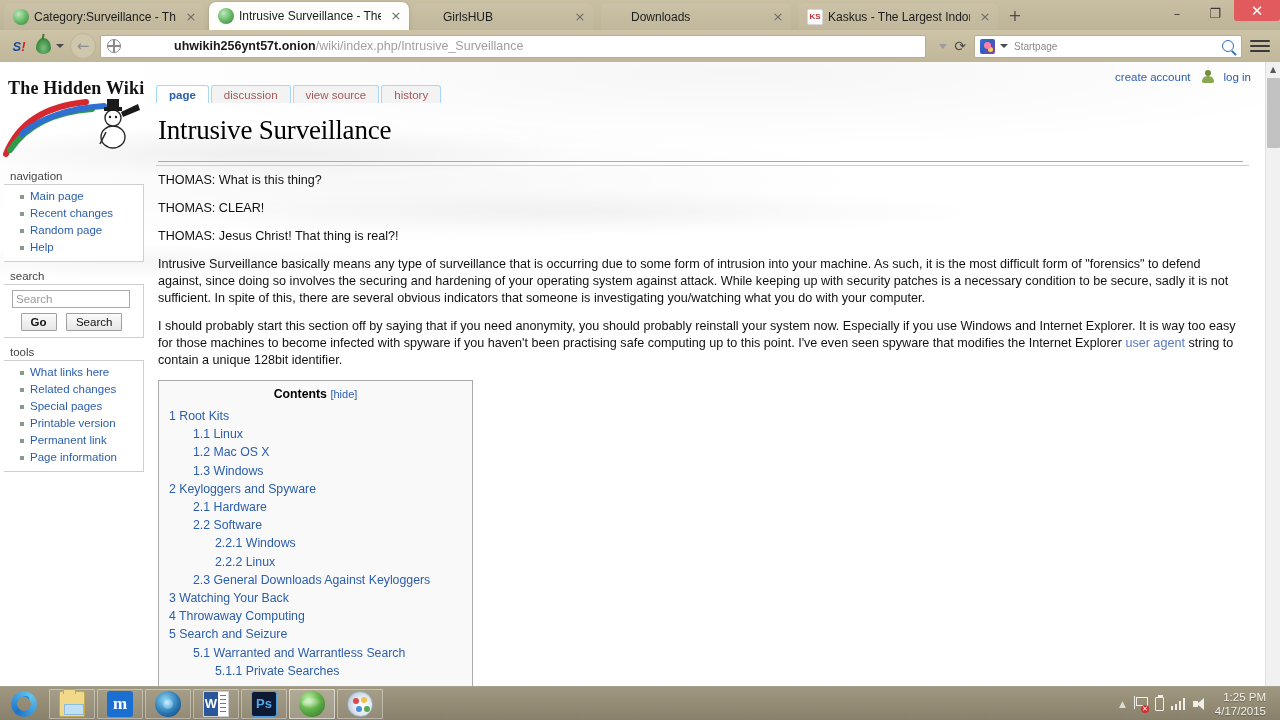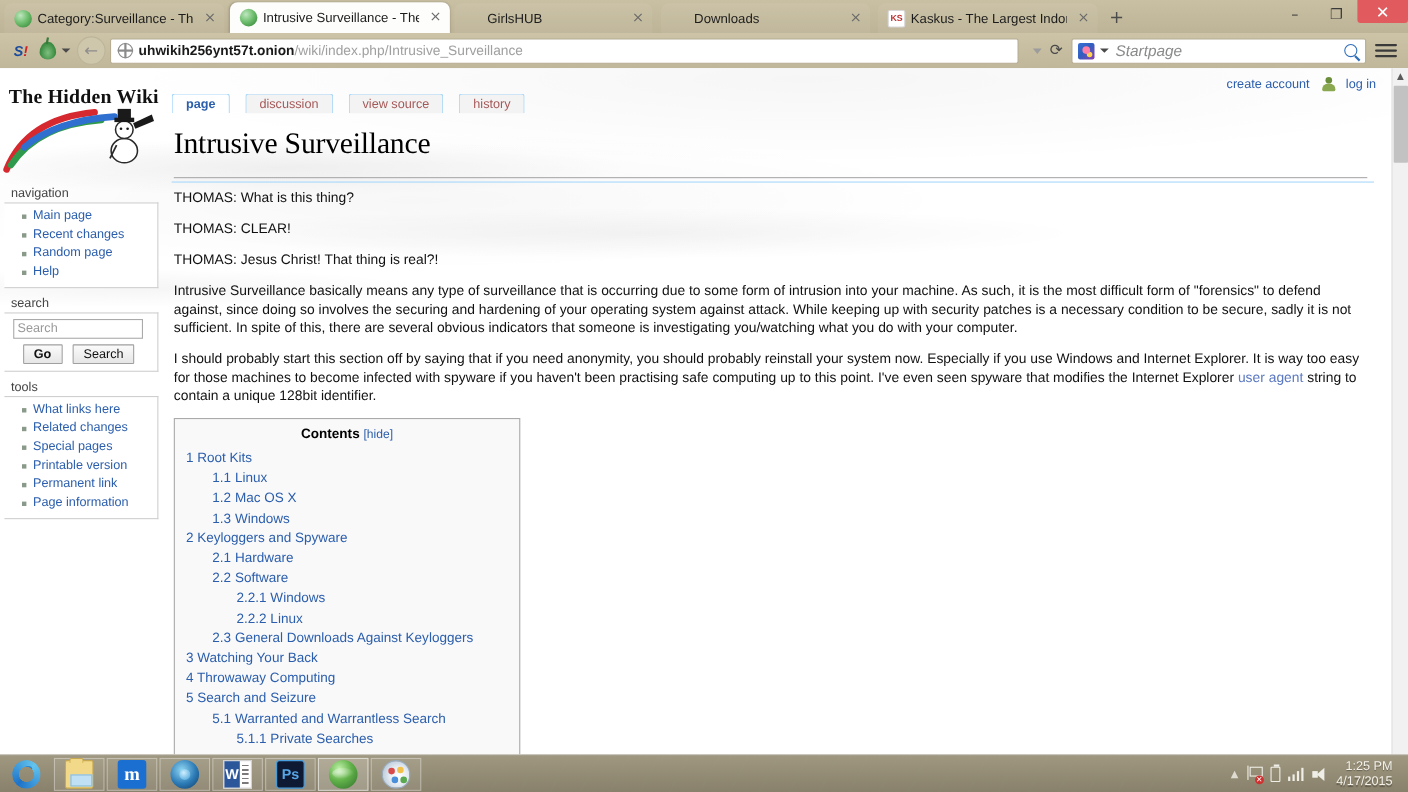--- a/index.html
+++ b/index.html
@@ -102,20 +102,21 @@
     background: #cfc7ab; border: 1px solid #bdb59a;
     display:flex; align-items:center; justify-content:center;
     color:#8d8d8d; font-size:15px; margin: 0 4px 0 6px;
     font-family:"DejaVu Sans", sans-serif;
   }
   #urlbar {
     flex: 1 1 auto; height: 23px; background: #fff;
     border: 1px solid #b6ad93; border-radius: 2px;
     display: flex; align-items: center; padding: 0 4px;
     margin-right: 6px;
+    gap: 48px;
   }
   .globe-icon {
     width: 14px; height: 14px; margin: 0 5px 0 2px; border-radius: 50%;
     border: 1.5px solid #8a8a8a; position: relative; flex: 0 0 14px;
   }
   .globe-icon:before {
     content:""; position:absolute; left:5px; top:-1.5px; width:1.5px; height:14px; background:#8a8a8a;
   }
   .globe-icon:after {
     content:""; position:absolute; left:-1.5px; top:5px; width:14px; height:1.5px; background:#8a8a8a;
@@ -131,21 +132,21 @@
   }
   .sp-icon {
     width:15px;height:15px;flex:0 0 15px;border-radius:2px;
     background: linear-gradient(135deg,#3b6fd4 0%, #2f5fc0 45%, #8e3fb0 100%);
     position:relative;
   }
   .sp-icon:after {
     content:""; position:absolute; left:4px; top:3px; width:7px;height:7px;border-radius:50%;
     background:#ff7fa8; box-shadow: 3px 4px 0 -1px #ffd34d;
   }
-  #searchplaceholder { flex:1 1 auto; font-style: italic; color:#8a8a8a; font-size:14px; margin-left:6px;}
+  #searchplaceholder { flex:1 1 auto; color:#8a8a8a; font-size:10px; margin-left:6px;}
   .mag {
     width: 12px; height: 12px; border: 1.6px solid #2f6fba; border-radius: 50%;
     position: relative; flex: 0 0 12px; margin-right:2px;
   }
   .mag:after { content:""; position:absolute; right:-4px; bottom:-3px; width:6px;height:1.8px;
                background:#2f6fba; transform: rotate(45deg); }
   #hamburger { width:20px; display:flex;flex-direction:column;justify-content:center;gap:3px; margin-right:4px;}
   #hamburger span { display:block; height:2px; background:#3a3a3a; border-radius:1px; }
 
   
@@ -229,21 +230,21 @@
     font-family:"Liberation Sans", sans-serif; font-size: 11.5px;
     border:1px solid #a0a0a0; background: linear-gradient(#fbfbfb,#e6e6e6);
     padding: 2px 9px; margin: 0 3px; color:#111; border-radius: 1px;
   }
   #gobtn { font-weight: bold; }
 
   
   #content { position:absolute; left: 150px; top: 0; width: 1115px; }
   #ns-tabs {
     position: relative; height: 19px; margin: 22px 0 0 6px;
-    display:flex; align-items: flex-end; gap: 12px;
+    display:flex; align-items: flex-end; gap: 0;
   }
   .nstab {
     height: 18px; padding: 0 12px; font-size: 11.5px; line-height: 18px;
     border: 1px solid #a7d7f9; border-bottom: none;
     background: #f3f3f3; color: #a55858; margin-right: 2px;
     border-top-left-radius: 3px; border-top-right-radius: 3px;
   }
   .nstab.selected {
     background: #fff; color: #2b5eac; font-weight: bold;
     border-color: #a7d7f9;

